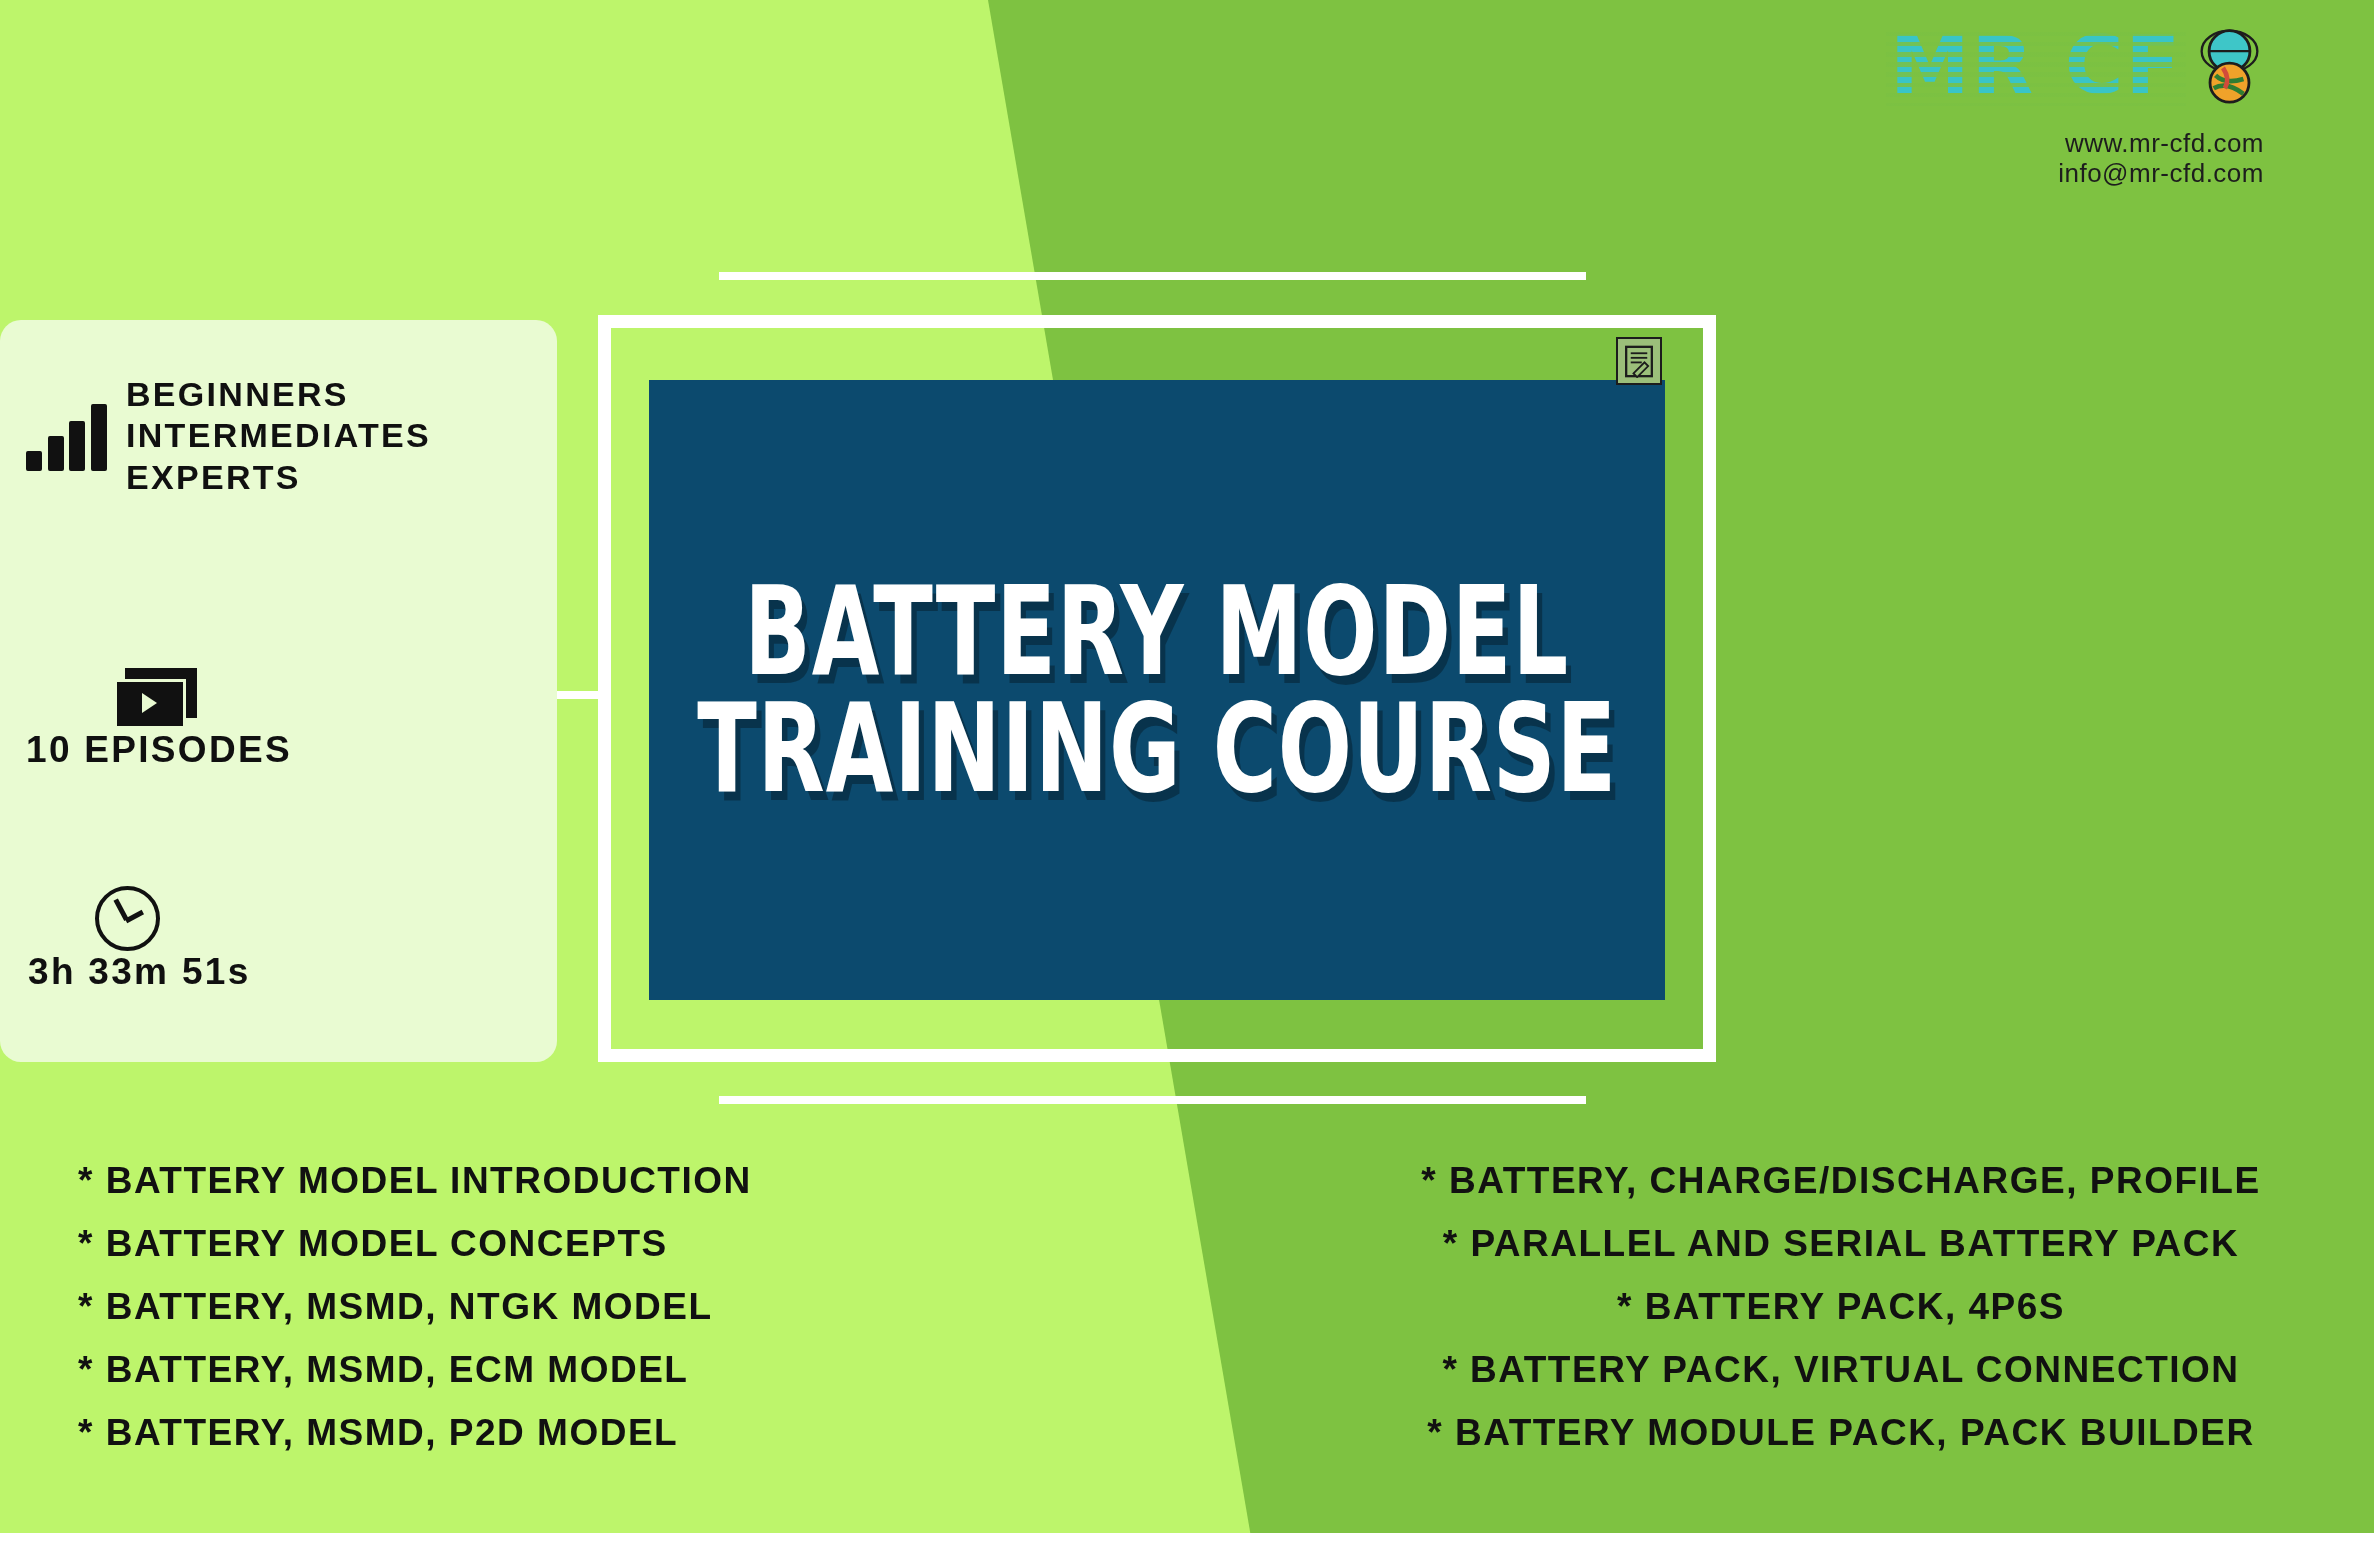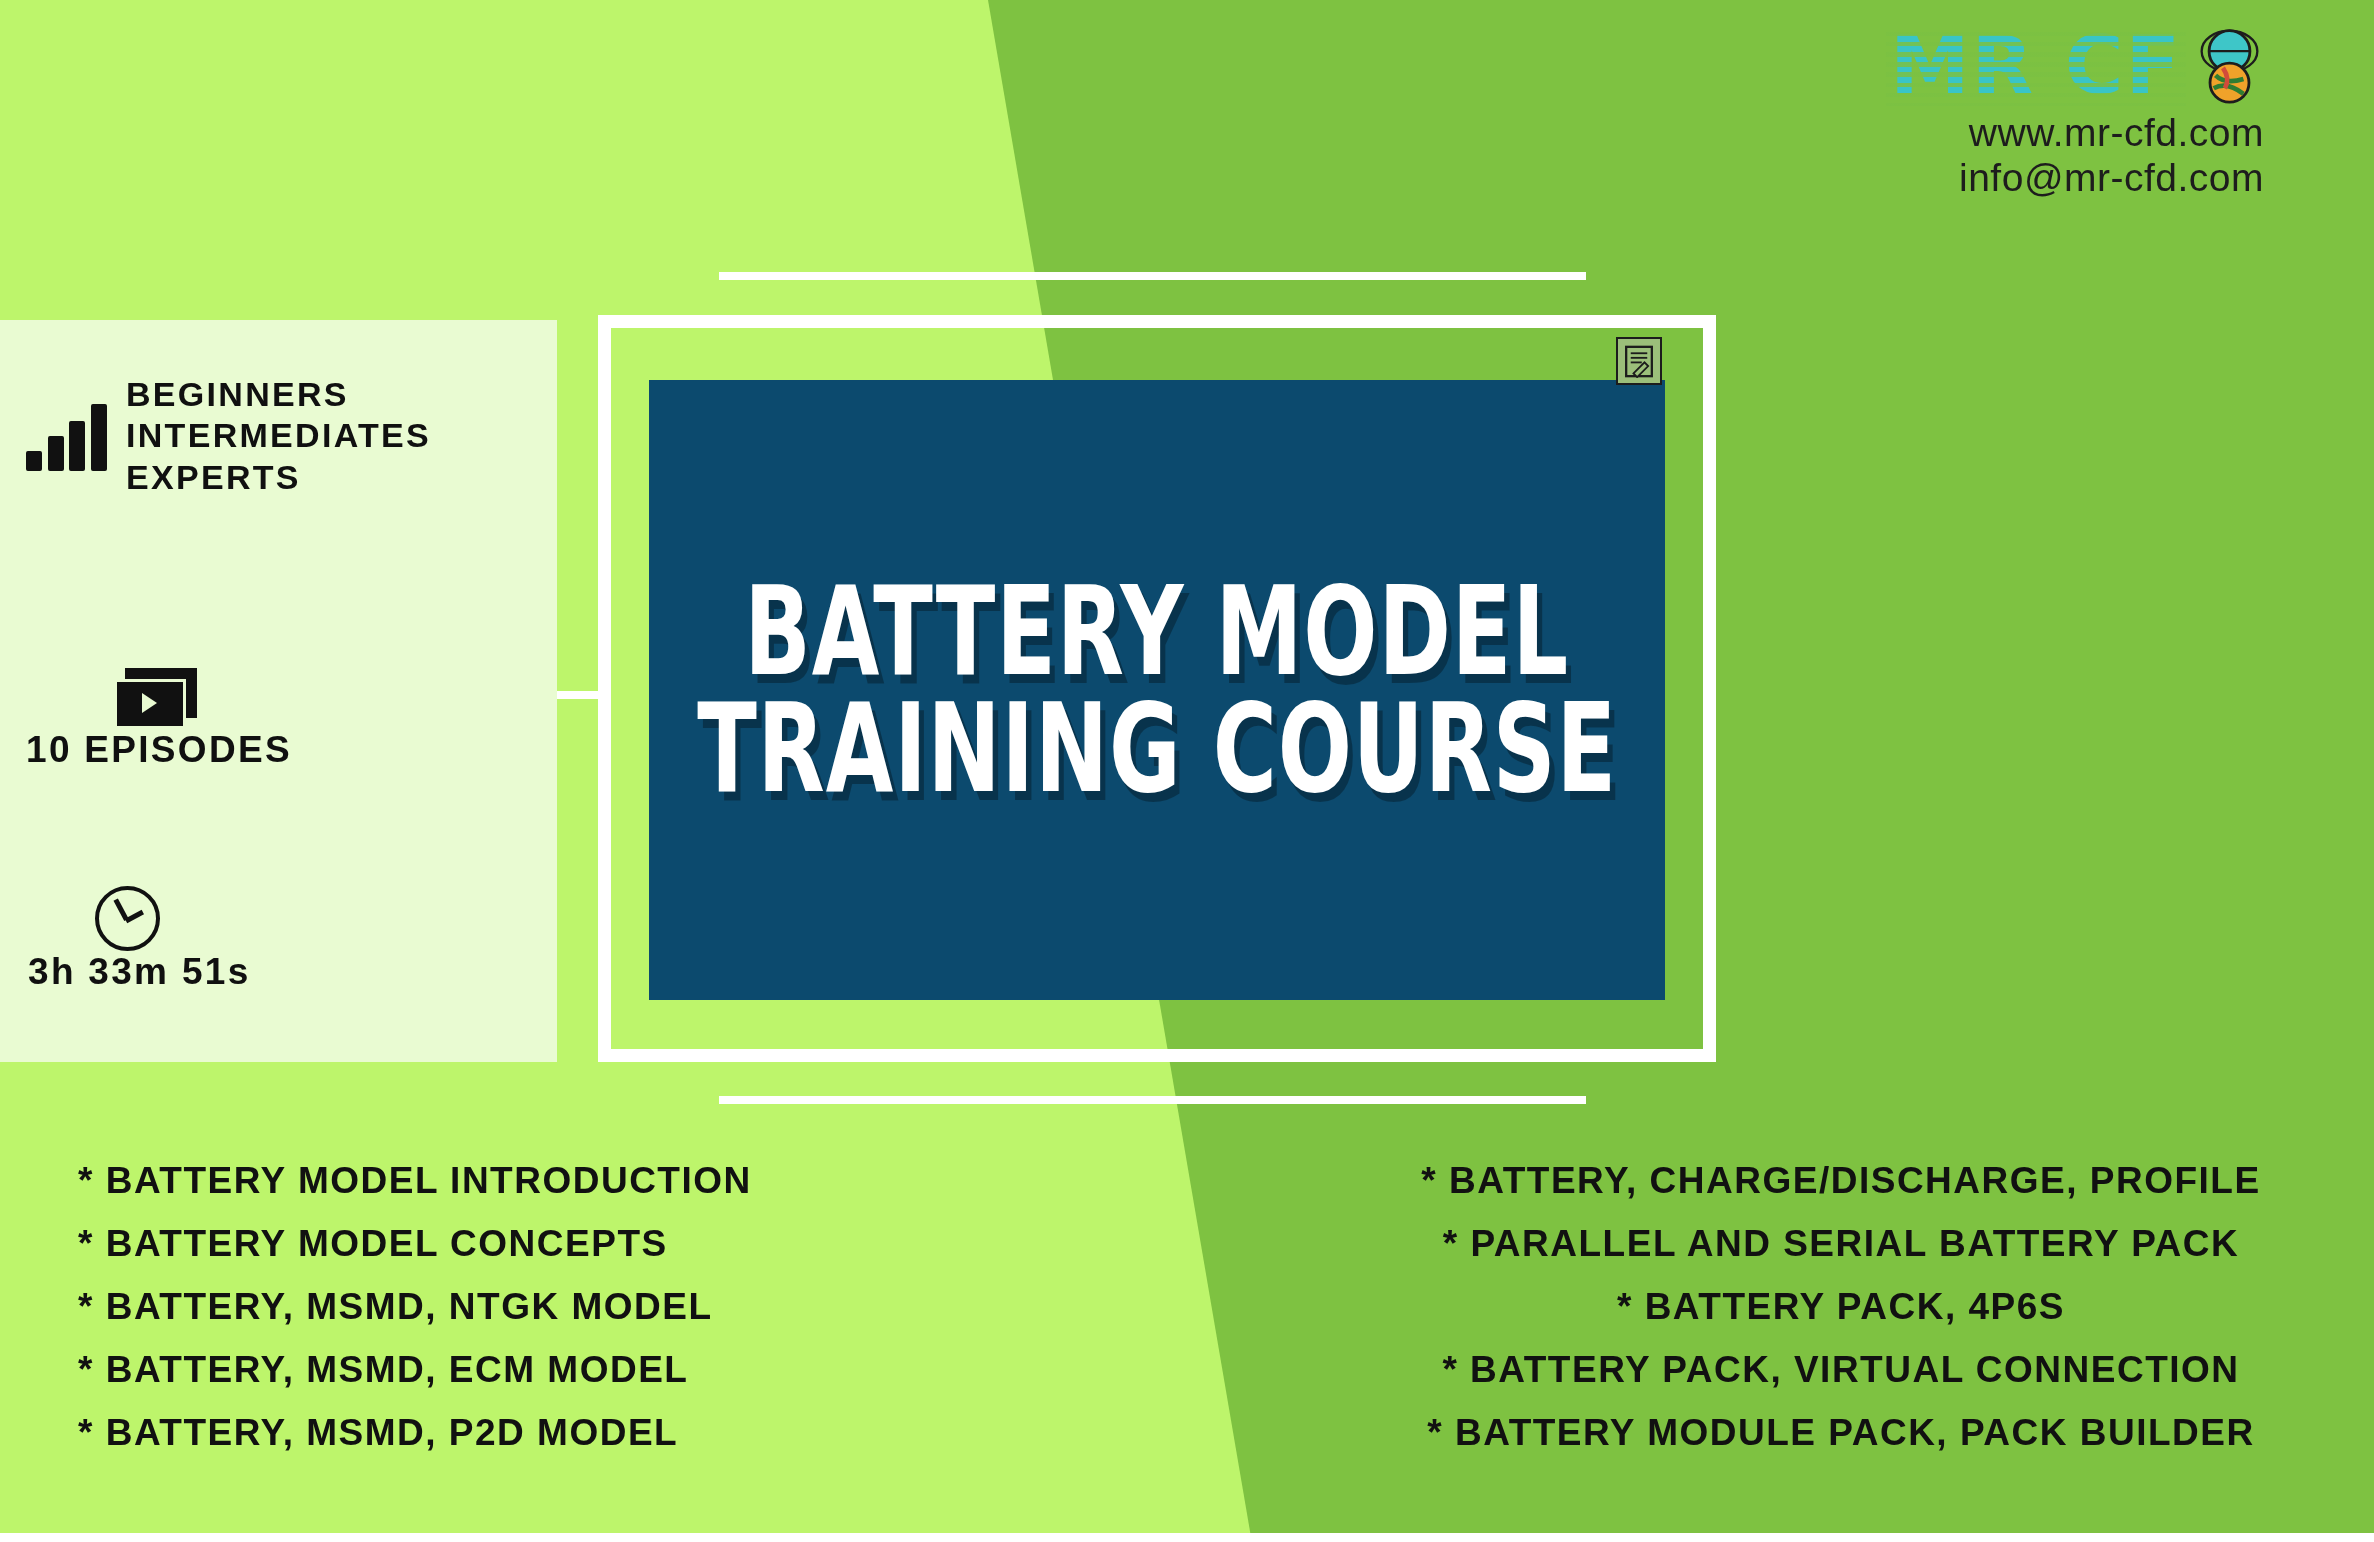--- a/index.html
+++ b/index.html
@@ -59,37 +59,38 @@
       rgba(123,193,66,0.85) 10.2px
     );
     pointer-events: none;
   }
   #logo-mark {
     width: 69px;
     height: 78px;
     position: relative;
   }
   #brand-lines {
-    margin-top: 5px;
+    margin-top: 23px;
     font-family: "Liberation Sans", sans-serif;
-    font-size: 39px;
+    font-size: 26px;
     color: #1d1d1d;
     line-height: 1.15;
     letter-spacing: 0.5px;
   }
 
   
   #info-card {
     position: absolute;
     left: 0;
     top: 320px;
     width: 557px;
     height: 742px;
     background: #e9fbd2;
     z-index: 5;
+    border-radius: 21px;
   }
   .info-row {
     position: absolute;
     display: flex;
     align-items: center;
   }
   #levels {
     top: 54px;
     left: 26px;
   }

